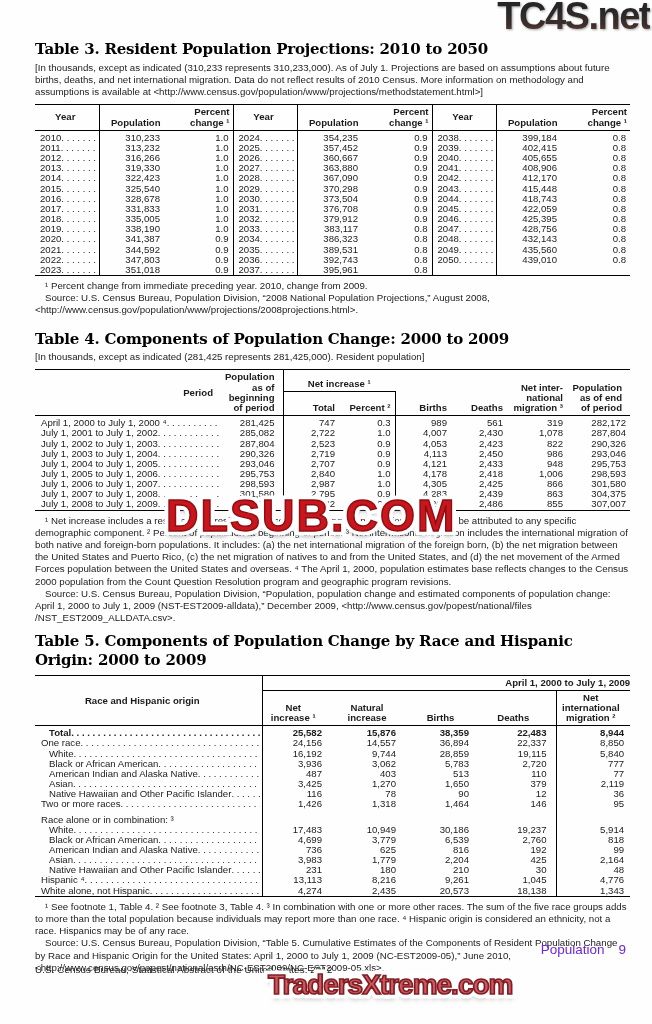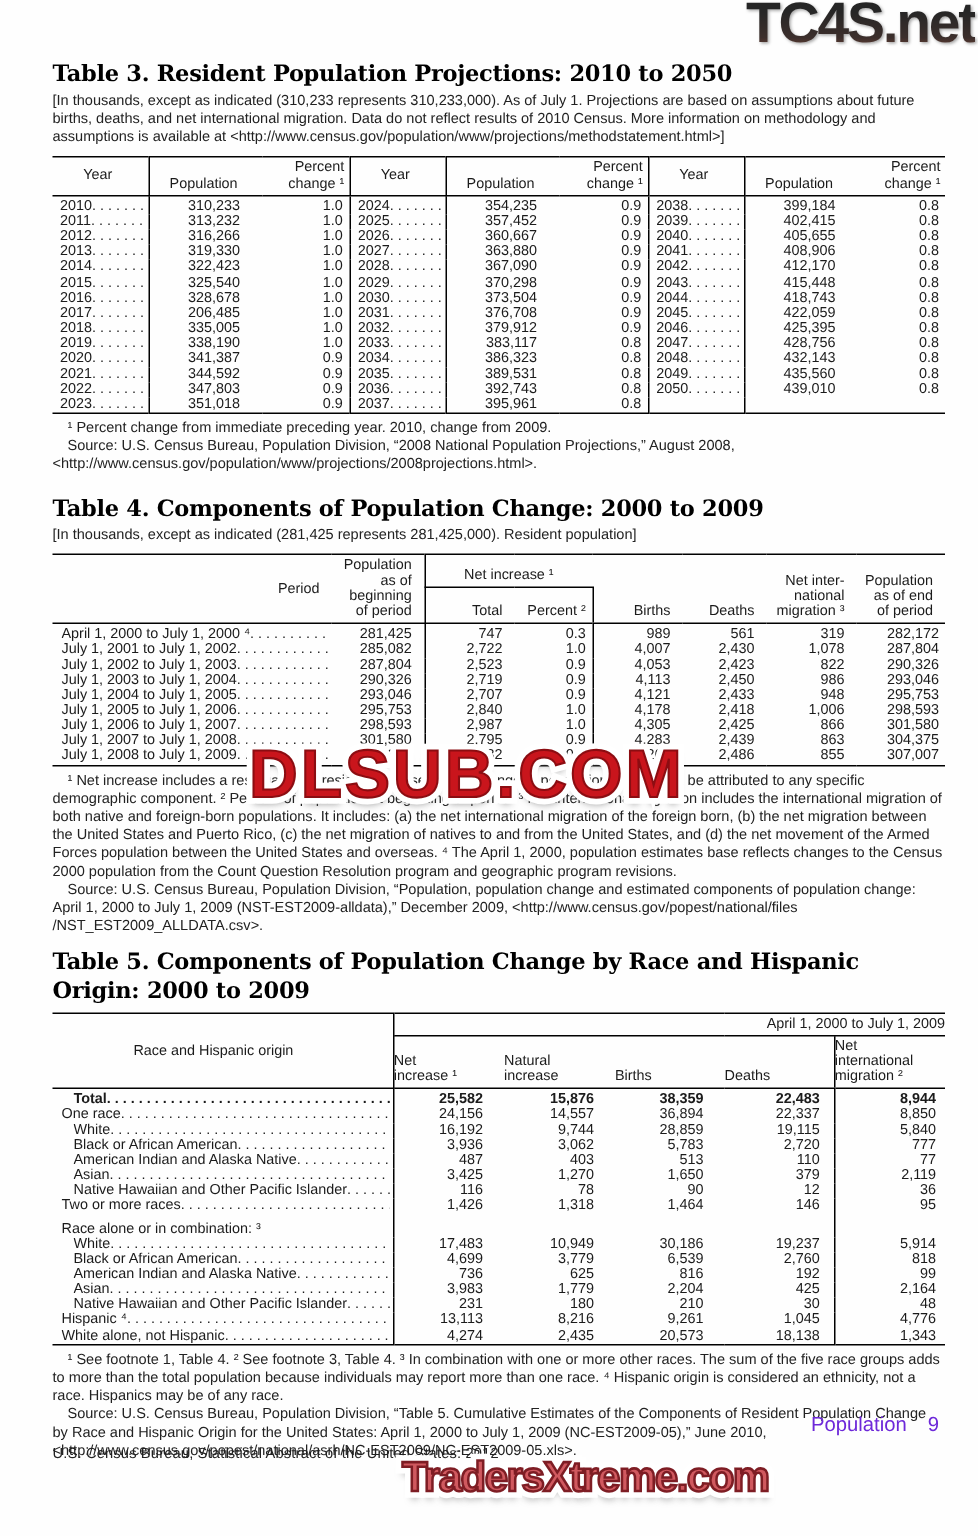--- a/index.html
+++ b/index.html
@@ -6,21 +6,21 @@
 html,body{background:#e8e8e8}
 .page{position:relative;width:652px;height:1024px;background:#fefefe;overflow:hidden;
   font-family:"Liberation Sans",sans-serif;color:#1b1b1b;padding:40px 22px 0 35px}
 .title{font-family:"DejaVu Serif",serif;font-weight:bold;font-size:15px;line-height:18.5px;letter-spacing:-0.2px;color:#000}
 .note{font-size:9.7px;line-height:12.3px;margin-top:3px;color:#222}
 .fn{font-size:9.7px;line-height:12.2px;text-indent:10px;color:#222;overflow-wrap:break-word}
 .fnb{margin-top:4px}
 
 .t{border-collapse:collapse;table-layout:fixed;width:595px;margin-top:6px;
   border-top:1.6px solid #000;border-bottom:1.4px solid #000}
-.t th{font-weight:normal;font-size:9.6px;line-height:10.2px;vertical-align:bottom;
+.t th{font-weight:bold;font-size:9.6px;line-height:10.2px;vertical-align:bottom;
   padding:2px 3px 2px 0;border-bottom:1px solid #000;color:#1b1b1b}
 .t td{font-size:9.6px;line-height:10.15px;padding:0;vertical-align:top;white-space:nowrap}
 .t tbody tr:first-child td{padding-top:2px}
 .pre{white-space:pre-line}
 .num{text-align:right}
 .b{font-weight:bold}
 .bR{border-right:1px solid #000}
 .bL{border-left:1px solid #000}
 .gs{border-left:1px solid #000}
 
@@ -39,21 +39,21 @@
 
 .t4 th{text-align:right;padding-right:8px}
 .t4 th.hper{vertical-align:middle;}
 .t4 th.ni{text-align:center;padding:1px 0 1px 0}
 .t4 th.hpc{padding-right:4px}
 .t4 td.lbl4{padding-left:6px}
 .t4 td.num{padding-right:8px}
 .t4 td.pct{text-align:right;padding-right:4px}
 .t4 td.pr4{padding-right:4px}
 
-.t5 th{text-align:left;padding-right:12px}
+.t5 th{text-align:center;padding-right:12px}
 .t5 th.hrace{vertical-align:middle;text-align:center}
 .t5 th.hspan{text-align:right;padding:2px 0 1px 0}
 .t5 th.hlast{padding-right:5px}
 .t5 td.lbl5{padding-left:6px}
 .t5 td.ind1{padding-left:14px}
 .t5 td.num{padding-right:14px}
 .t5 td.pr3{padding-right:9px}
 .t5 td.bL{padding-right:6px}
 .t5 tr.gap td{padding-top:5px}
 
@@ -295,21 +295,21 @@
             <td class="num">418,743</td>
             <td class="pct">0.8</td>
           </tr>
           <tr>
             <td class="yr">
               <span class="lbl">
                 <span class="lt">2017</span>
                 <span class="dots"></span>
               </span>
             </td>
-            <td class="num">206,485</td>
+            <td class="num">331,833</td>
             <td class="pct">1.0</td>
             <td class="yr gs">
               <span class="lbl">
                 <span class="lt">2031</span>
                 <span class="dots"></span>
               </span>
             </td>
             <td class="num">376,708</td>
             <td class="pct">0.9</td>
             <td class="yr gs">

